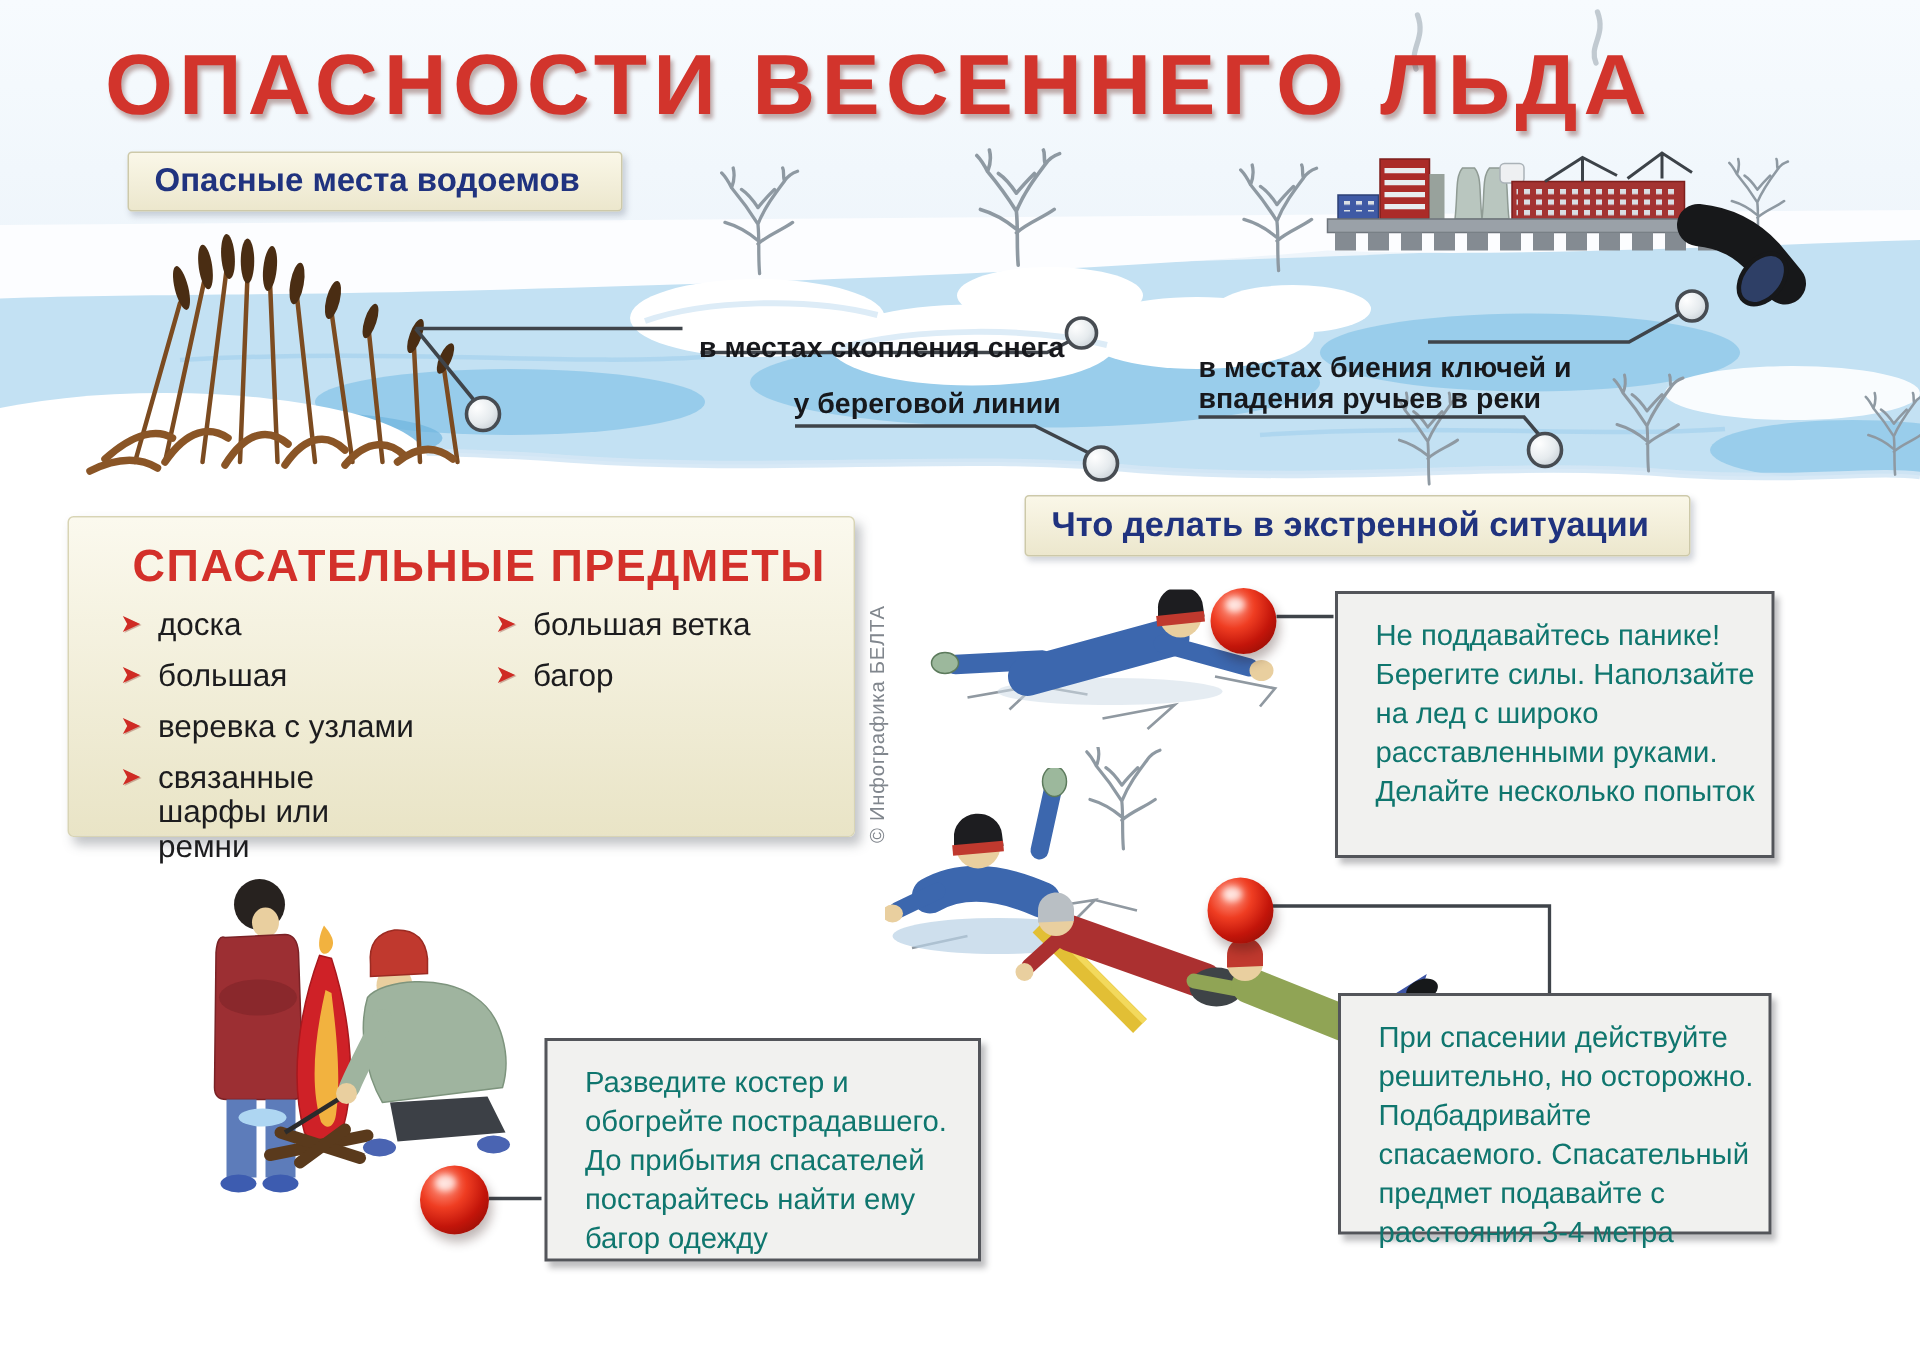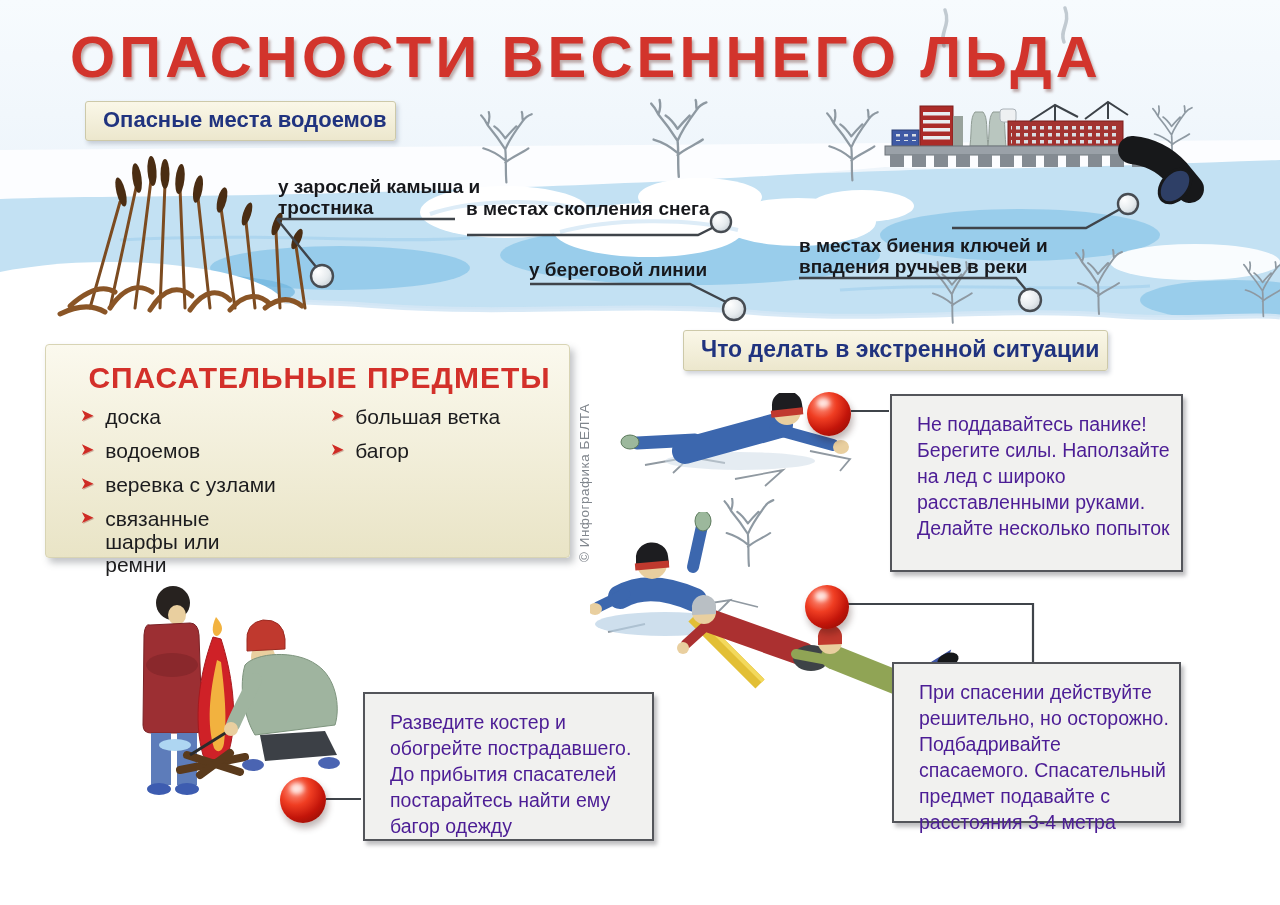--- a/index.html
+++ b/index.html
@@ -17,31 +17,31 @@
     text-shadow:2px 3px 3px rgba(90,25,18,.35);
     transform:scaleX(1.02);transform-origin:left;
     z-index:6;
   }
   
   .chip{
     background:linear-gradient(#faf7e8,#ece7cd);
     border:1px solid #cdc9a9;border-radius:3px;
     box-shadow:2px 3px 4px rgba(100,110,130,.30);
     color:#20337f;font-weight:bold;font-size:22px;
-    padding:5px 8px 7px 17px;white-space:nowrap;z-index:6;
+    padding:5px 27px 7px 17px;white-space:nowrap;z-index:6;
   }
   .chip1{left:85px;top:101px;}
   .chip2{left:683px;top:330px;font-size:23px;}
   
   .scene-label{
     color:#17181c;font-weight:bold;font-size:19px;line-height:20.5px;
     z-index:6;
   }
   .lbl1{left:278px;top:177px;width:212px;}
-  .lbl2{left:466px;top:199px;white-space:nowrap;}
+  .lbl2{left:466px;top:223px;white-space:nowrap;}
   .lbl3{left:529px;top:260px;white-space:nowrap;}
   .lbl4{left:953px;top:186px;width:170px;}
   .lbl5{left:799px;top:236px;width:250px;}
   
   .panel{
     left:45px;top:344px;width:525px;height:214px;box-sizing:border-box;
     background:linear-gradient(#fbf9ee,#e9e4c6);
     border:1px solid #d8d4b4;border-radius:4px;
     box-shadow:4px 5px 7px rgba(80,85,95,.35);
     z-index:6;
@@ -68,21 +68,21 @@
     transform:rotate(-90deg);transform-origin:0 0;
     color:#80868d;font-size:13.5px;letter-spacing:.5px;white-space:nowrap;
     z-index:6;
   }
   
   .tipbox{
     box-sizing:border-box;background:#f1f1ef;
     border:2px solid #53555a;
     box-shadow:3px 4px 4px rgba(40,40,45,.30);
     padding:15px 10px 10px 25px;
-    font-size:19.5px;line-height:26px;color:#4c1d95;
+    font-size:19.5px;line-height:26px;color:#0f766e;
     z-index:6;
   }
   .tip1{left:890px;top:394px;width:293px;height:178px;}
   .tip2{left:892px;top:662px;width:289px;height:161px;}
   .tip3{left:363px;top:692px;width:291px;height:149px;}
   
   .ball{
     border-radius:50%;z-index:5;
     background:radial-gradient(circle at 34% 28%, #ff9d8a 0%, #ef3d22 34%, #c3150a 62%, #7c0a04 100%);
     box-shadow:2px 5px 7px rgba(40,10,5,.30);
@@ -354,36 +354,35 @@
       <path d="M851,411 H889"></path>
       <path d="M848,604 H1033 V701"></path>
       <path d="M326,799 H361"></path>
     </g>
   </svg>
 
   <div class="abs main-title">ОПАСНОСТИ ВЕСЕННЕГО ЛЬДА</div>
 
   <div class="abs chip chip1">Опасные места водоемов</div>
 
-  <div class="abs scene-label lbl1">у зарослей камыша и тростника</div>
   <div class="abs scene-label lbl2">в местах скопления снега</div>
   <div class="abs scene-label lbl3">у береговой линии</div>
   <div class="abs scene-label lbl5">в местах биения ключей и впадения ручьев в реки</div>
 
   <div class="abs panel">
     <div class="panel-title">СПАСАТЕЛЬНЫЕ ПРЕДМЕТЫ</div>
     <div class="panel-cols">
       <div class="col-left">
         <div class="item">
           <span class="bullet">➤</span>
           <span class="txt">доска</span>
         </div>
         <div class="item">
           <span class="bullet">➤</span>
-          <span class="txt">водоемов</span>
+          <span class="txt">большая</span>
         </div>
         <div class="item">
           <span class="bullet">➤</span>
           <span class="txt">веревка с узлами</span>
         </div>
         <div class="item item-wrap">
           <span class="bullet">➤</span>
           <span class="txt">связанные шарфы или ремни</span>
         </div>
       </div>

